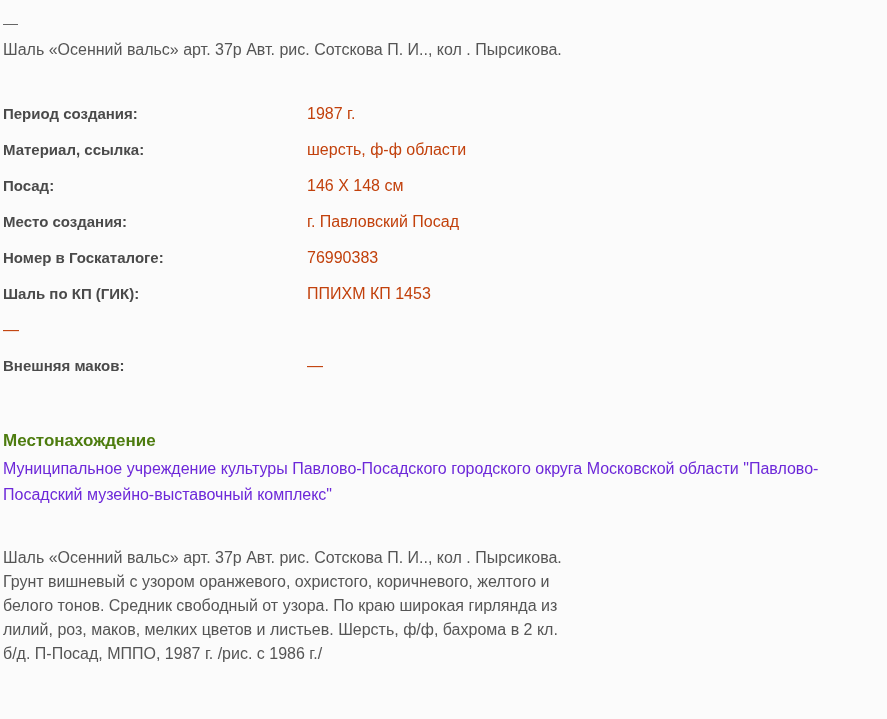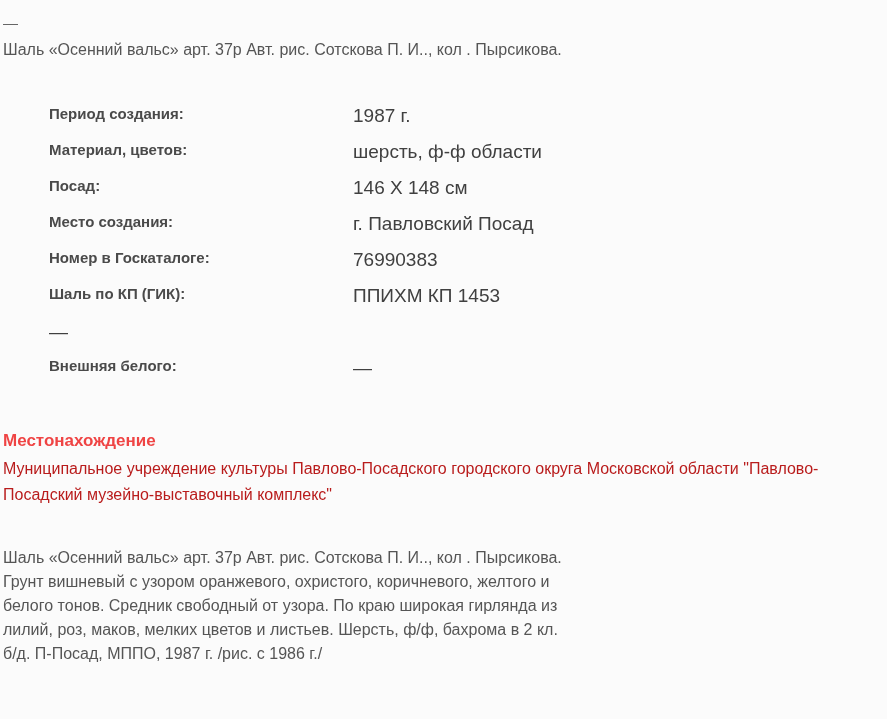--- a/index.html
+++ b/index.html
@@ -21,51 +21,50 @@
     line-height: 18px;
   }
   .item-title {
     margin-top: 8px;
     font-size: 16px;
     line-height: 19px;
     color: #555555;
   }
   .details {
     margin-top: 46px;
-    margin-left: 46px;
   }
   .detail-row {
     display: flex;
     align-items: flex-start;
     height: 36px;
   }
   .detail-label {
     width: 304px;
     flex: 0 0 304px;
     font-size: 15px;
     font-weight: bold;
     color: #4a4a4a;
   }
   .detail-value {
-    font-size: 19px;
-    color: #404040;
+    font-size: 16px;
+    color: #c2410c;
   }
   .section-heading {
     margin-top: 38px;
     font-size: 17px;
     font-weight: bold;
-    color: #ef4444;
+    color: #4d7c0f;
     line-height: 20px;
   }
   .museum-link {
     display: block;
     margin-top: 5px;
     font-size: 16px;
     line-height: 26px;
-    color: #b91c1c;
+    color: #6d28d9;
     text-decoration: none;
     white-space: pre-line;
     cursor: pointer;
     max-width: 887px;
   }
   .description {
     margin-top: 38px;
     font-size: 16px;
     line-height: 24px;
     color: #555555;
@@ -81,21 +80,21 @@
   <div class="top-dash">—</div>
 
   <div class="item-title">Шаль «Осенний вальс» арт. 37р Авт. рис. Сотскова П. И.., кол . Пырсикова.</div>
 
   <div class="details">
     <div class="detail-row">
       <span class="detail-label">Период создания:</span>
       <span class="detail-value">1987 г.</span>
     </div>
     <div class="detail-row">
-      <span class="detail-label">Материал, цветов:</span>
+      <span class="detail-label">Материал, ссылка:</span>
       <span class="detail-value">шерсть, ф-ф области</span>
     </div>
     <div class="detail-row">
       <span class="detail-label">Посад:</span>
       <span class="detail-value">146 Х 148 см</span>
     </div>
     <div class="detail-row">
       <span class="detail-label">Место создания:</span>
       <span class="detail-value">г. Павловский Посад</span>
     </div>
@@ -104,21 +103,21 @@
       <span class="detail-value">76990383</span>
     </div>
     <div class="detail-row">
       <span class="detail-label">Шаль по КП (ГИК):</span>
       <span class="detail-value">ППИХМ КП 1453</span>
     </div>
     <div class="detail-row">
       <span class="detail-value">—</span>
     </div>
     <div class="detail-row">
-      <span class="detail-label">Внешняя белого:</span>
+      <span class="detail-label">Внешняя маков:</span>
       <span class="detail-value">—</span>
     </div>
   </div>
 
   <div class="section-heading">Местонахождение</div>
 
   <a class="museum-link">Муниципальное учреждение культуры Павлово-Посадского городского округа Московской области "Павлово-
 Посадский музейно-выставочный комплекс"</a>
 
   <div class="description">Шаль «Осенний вальс» арт. 37р Авт. рис. Сотскова П. И.., кол . Пырсикова.

